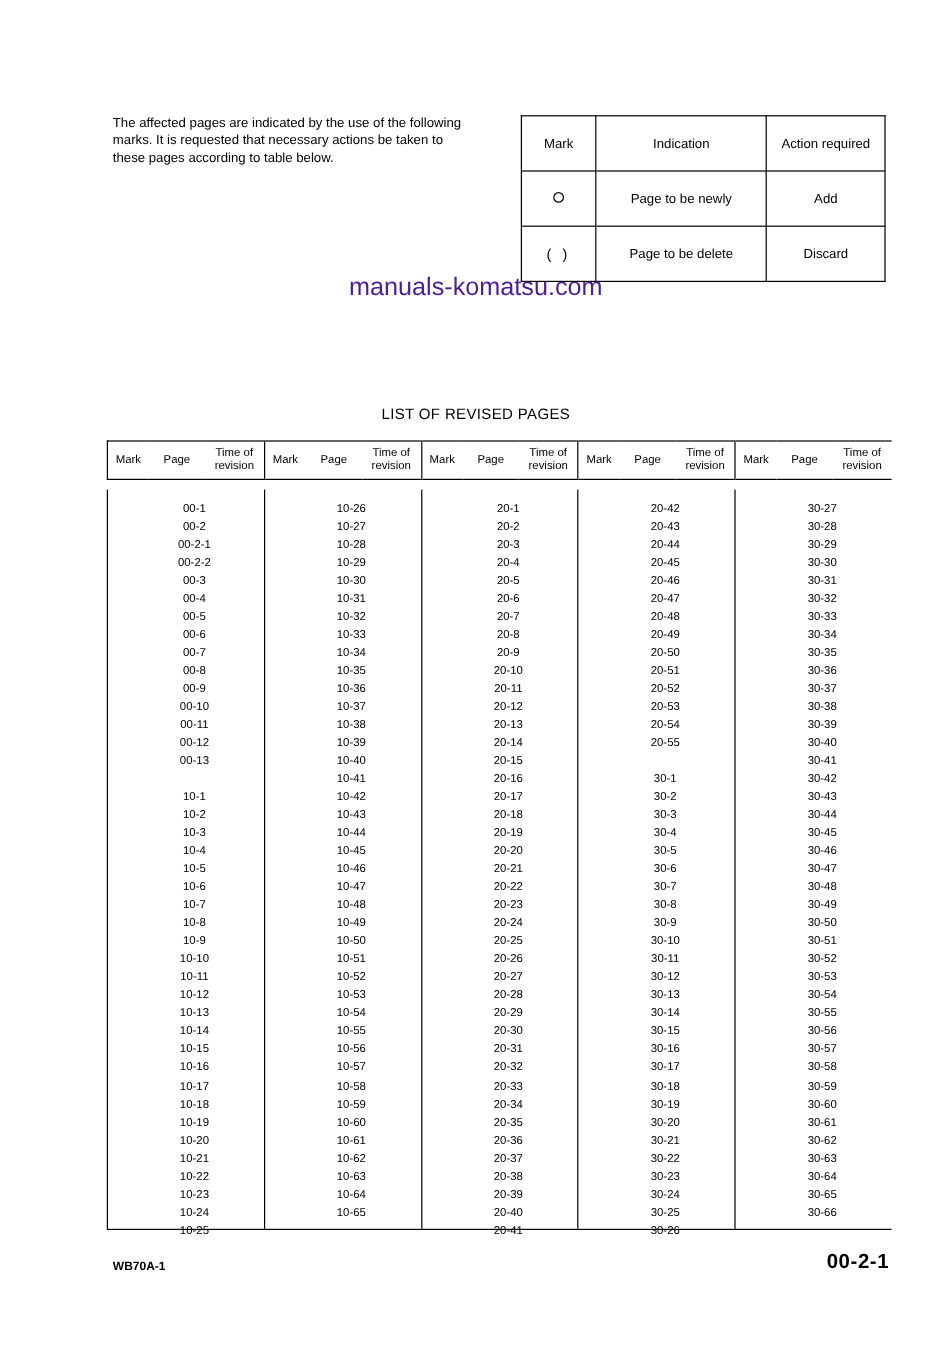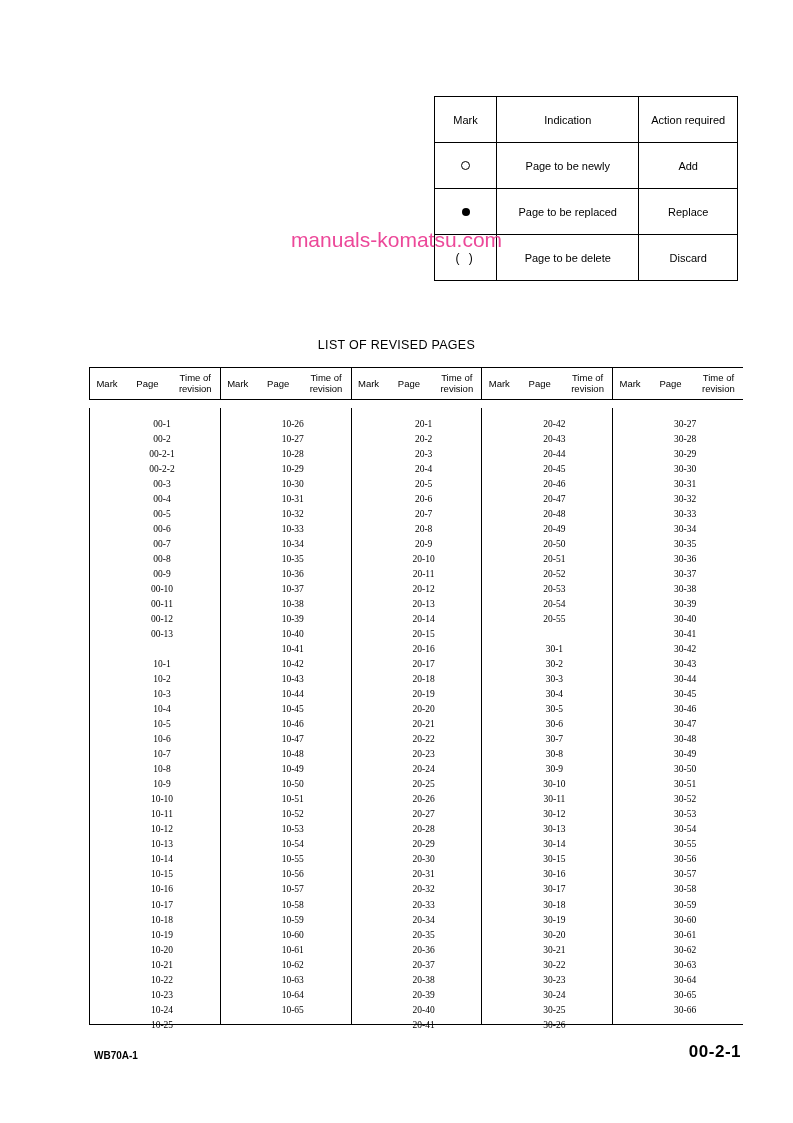--- a/index.html
+++ b/index.html
@@ -80,21 +80,21 @@
   }
 
   
   .watermark {
     position: absolute;
     left: 0;
     top: 228px;
     width: 793px;
     text-align: center;
     font-size: 21px;
-    color: #ec4899;
+    color: #4c1d95;
     font-family: "Liberation Sans", sans-serif;
     letter-spacing: 0px;
     pointer-events: none;
   }
 
   
   .list-title {
     position: absolute;
     left: 0;
     top: 338px;
@@ -159,21 +159,20 @@
     height: 616px;
   }
   .colgroup .pagecol {
     position: absolute;
     left: 42px;
     top: 9px;
     width: 62px;
     text-align: center;
     font-size: 9.5px;
     line-height: 15.02px;
-    font-family: Liberation Serif, serif;
   }
   .colgroup .pagecol div { height: 15.02px; }
   .blank { visibility: hidden; }
 
   
   .footer-left {
     position: absolute;
     left: 94px;
     top: 1050px;
     font-size: 10px;
@@ -186,39 +185,35 @@
     font-size: 17px;
     font-weight: bold;
     letter-spacing: 0.5px;
   }
 </style>
 </head>
 <body>
 
 <div class="page">
 
+  <div class="intro">The affected pages are indicated by the use of the following marks. It is requested that necessary actions be taken to these pages according to table below.</div>
 
   <table class="legend">
     <thead>
       <tr>
         <th class="c-mark">Mark</th>
         <th class="c-ind">Indication</th>
         <th class="c-act">Action required</th>
       </tr>
     </thead>
     <tbody>
       <tr>
         <td><span class="sym-open"></span></td>
         <td>Page to be newly</td>
         <td class="act-cell">Add</td>
-      </tr>
-      <tr>
-        <td><span class="sym-filled"></span></td>
-        <td>Page to be replaced</td>
-        <td class="act-cell">Replace</td>
       </tr>
       <tr>
         <td class="sym-paren">(    )</td>
         <td>Page to be delete</td>
         <td class="act-cell">Discard</td>
       </tr>
     </tbody>
   </table>
 
 

